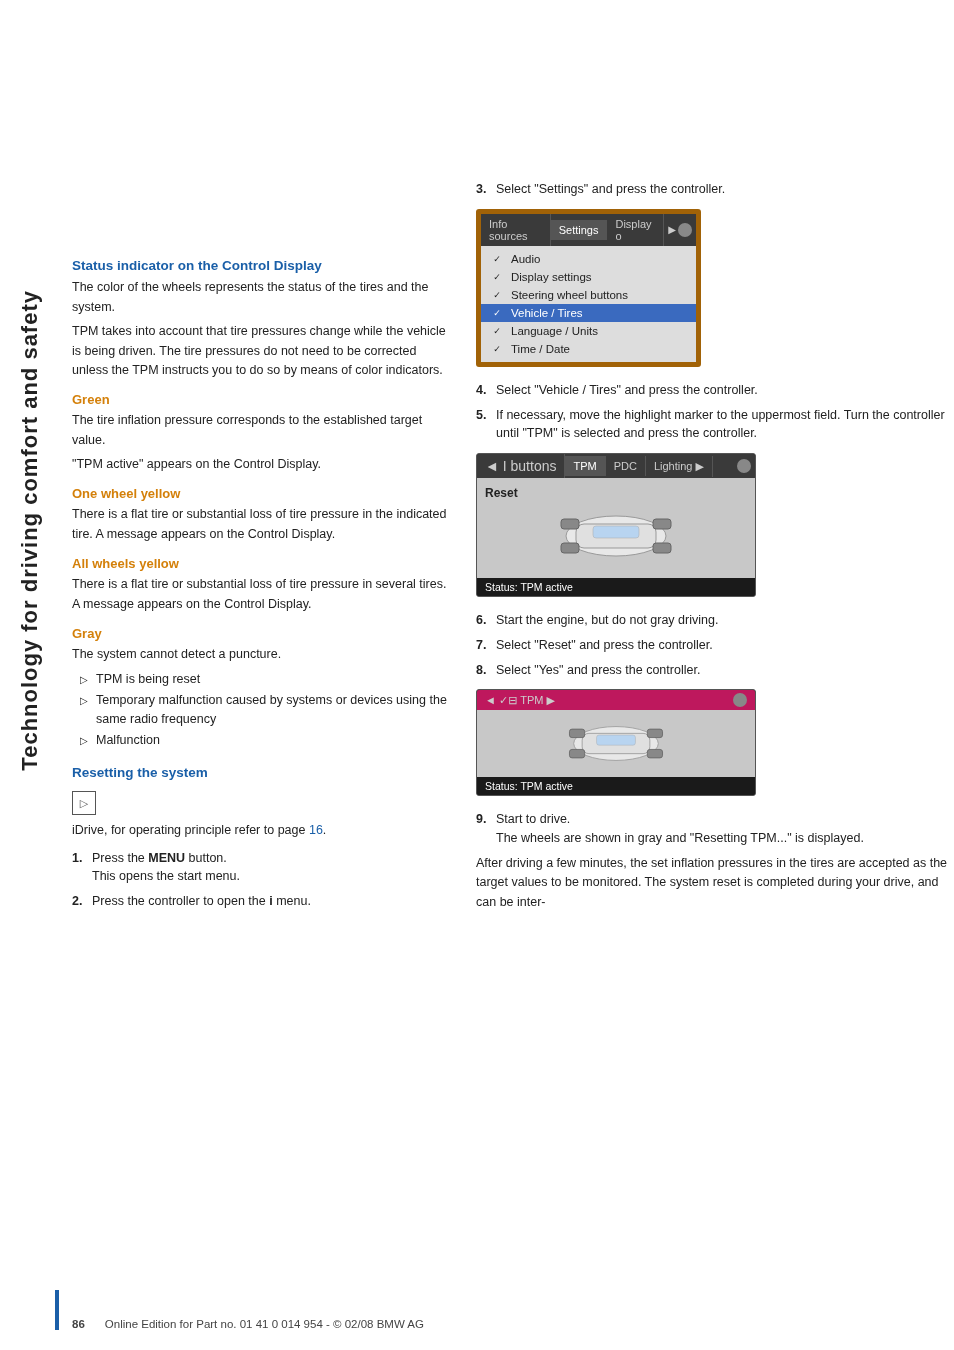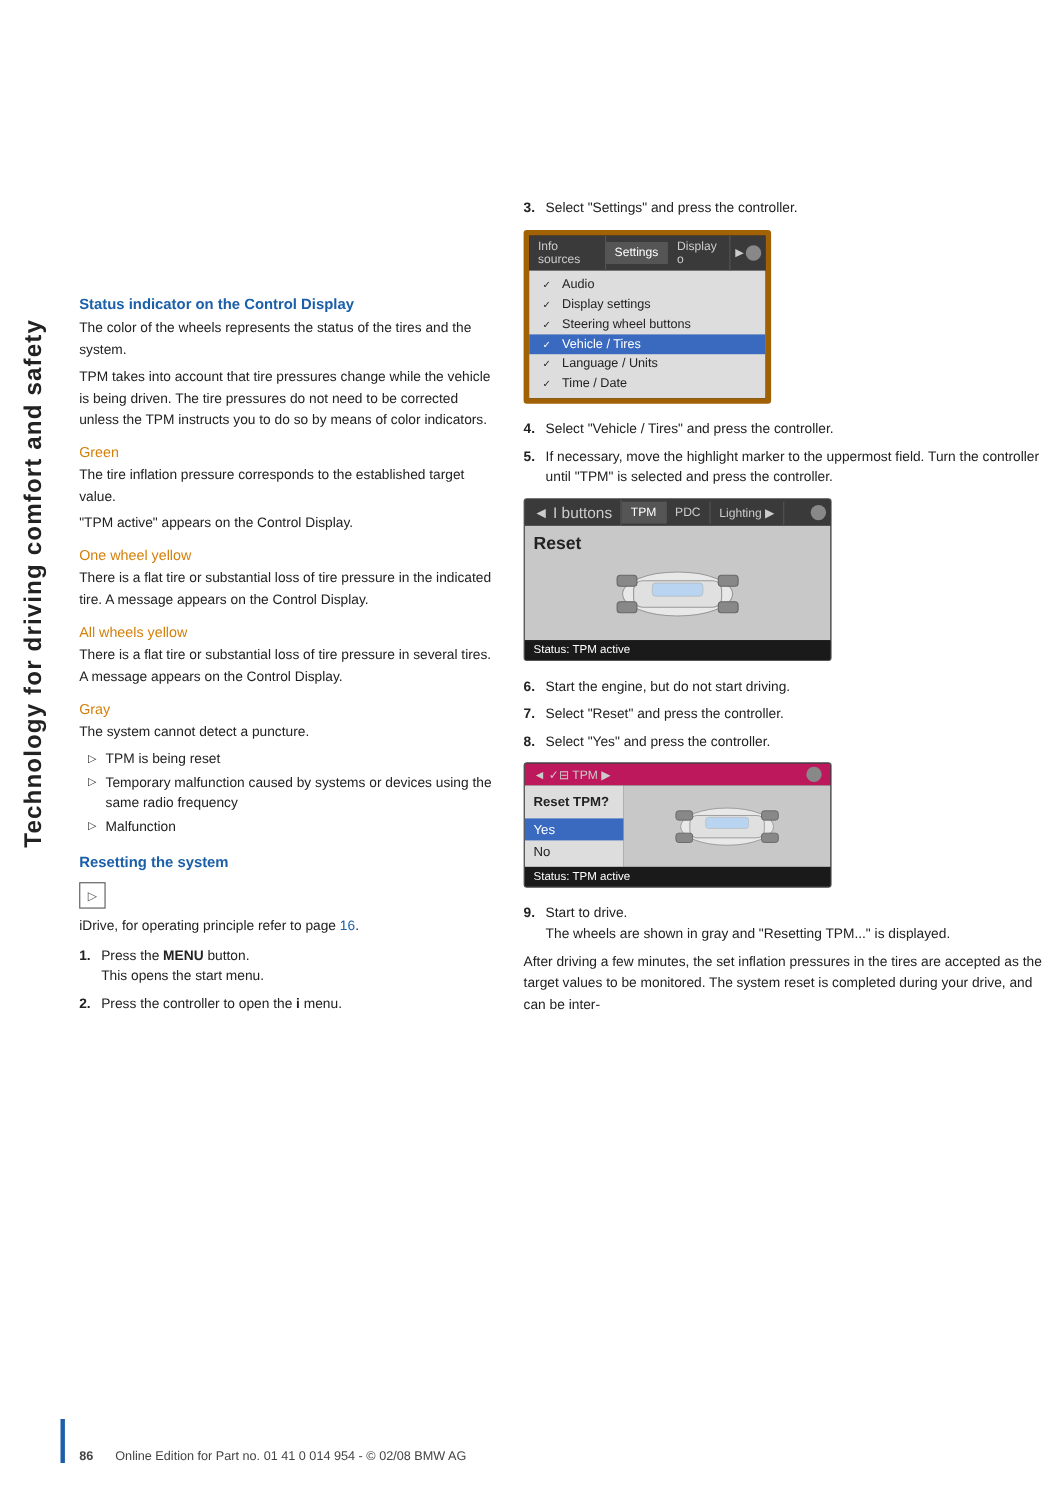--- a/index.html
+++ b/index.html
@@ -70,21 +70,21 @@
       color: #1a5fa8;
       font-size: 13.5px;
       margin-bottom: 5px;
       margin-top: 8px;
     }
     .section-heading.first {
       margin-top: 0;
     }
 
     .sub-heading {
-      font-weight: normal;
+      font-weight: bold;
       color: #d4800a;
       font-size: 13px;
       margin-bottom: 4px;
       margin-top: 12px;
     }
 
     p {
       font-size: 12.5px;
       line-height: 1.55;
       margin-bottom: 5px;
@@ -247,21 +247,21 @@
       font-size: 11px;
     }
     .car-screen-body {
       background: #c8c8c8;
       padding: 8px;
       display: flex;
       flex-direction: column;
       align-items: flex-start;
     }
     .reset-label {
-      font-size: 16px;
+      font-size: 12px;
       font-weight: bold;
       color: #222;
       margin-bottom: 6px;
     }
     .car-image-area {
       display: flex;
       justify-content: center;
       width: 100%;
       margin-bottom: 4px;
     }
@@ -452,42 +452,37 @@
             <rect x="102" y="13" width="18" height="10" rx="3" fill="#888" stroke="#666" stroke-width="1"></rect>
             <rect x="102" y="37" width="18" height="10" rx="3" fill="#888" stroke="#666" stroke-width="1"></rect>
           </svg>
         </div>
       </div>
       <div class="status-bar">Status: TPM active</div>
     </div>
 
     <div class="step">
       <span class="step-num">6.</span>
-      <span class="step-text">Start the engine, but do not start driving.</span>
+      <span class="step-text">Start the engine, but do not gray driving.</span>
     </div>
     <div class="step">
       <span class="step-num">7.</span>
       <span class="step-text">Select "Reset" and press the controller.</span>
     </div>
     <div class="step">
       <span class="step-num">8.</span>
       <span class="step-text">Select "Yes" and press the controller.</span>
     </div>
 
     <div class="tpm-screen">
       <div class="tpm-header">
         <span>◄ ✓⊟ TPM ▶</span>
         <div style="width:14px;height:14px;border-radius:50%;background:#888;"></div>
       </div>
       <div style="display:flex;">
-        <div style="background:#ddd; min-width:90px; padding:4px 0;">
-          <div style="padding:4px 8px; font-size:12px; font-weight:bold; color:#222; margin-bottom:4px;">Reset TPM?</div>
-          <div style="padding:3px 8px; font-size:12px; background:#3a6abf; color:#fff;">Yes</div>
-          <div style="padding:3px 8px; font-size:12px; color:#222;">No</div>
-        </div>
         <div class="tpm-car-area">
           <svg width="110" height="55" viewBox="0 0 130 60">
             <ellipse cx="65" cy="30" rx="50" ry="20" fill="#e8e8e8" stroke="#999" stroke-width="1"></ellipse>
             <rect x="25" y="18" width="80" height="24" rx="8" fill="#e0e0e0" stroke="#999" stroke-width="1"></rect>
             <rect x="42" y="20" width="46" height="12" rx="3" fill="#b8d4f0" stroke="#aaa" stroke-width="0.5"></rect>
 
             <rect x="10" y="13" width="18" height="10" rx="3" fill="#888" stroke="#666" stroke-width="1"></rect>
             <rect x="10" y="37" width="18" height="10" rx="3" fill="#888" stroke="#666" stroke-width="1"></rect>
             <rect x="102" y="13" width="18" height="10" rx="3" fill="#888" stroke="#666" stroke-width="1"></rect>
             <rect x="102" y="37" width="18" height="10" rx="3" fill="#888" stroke="#666" stroke-width="1"></rect>

